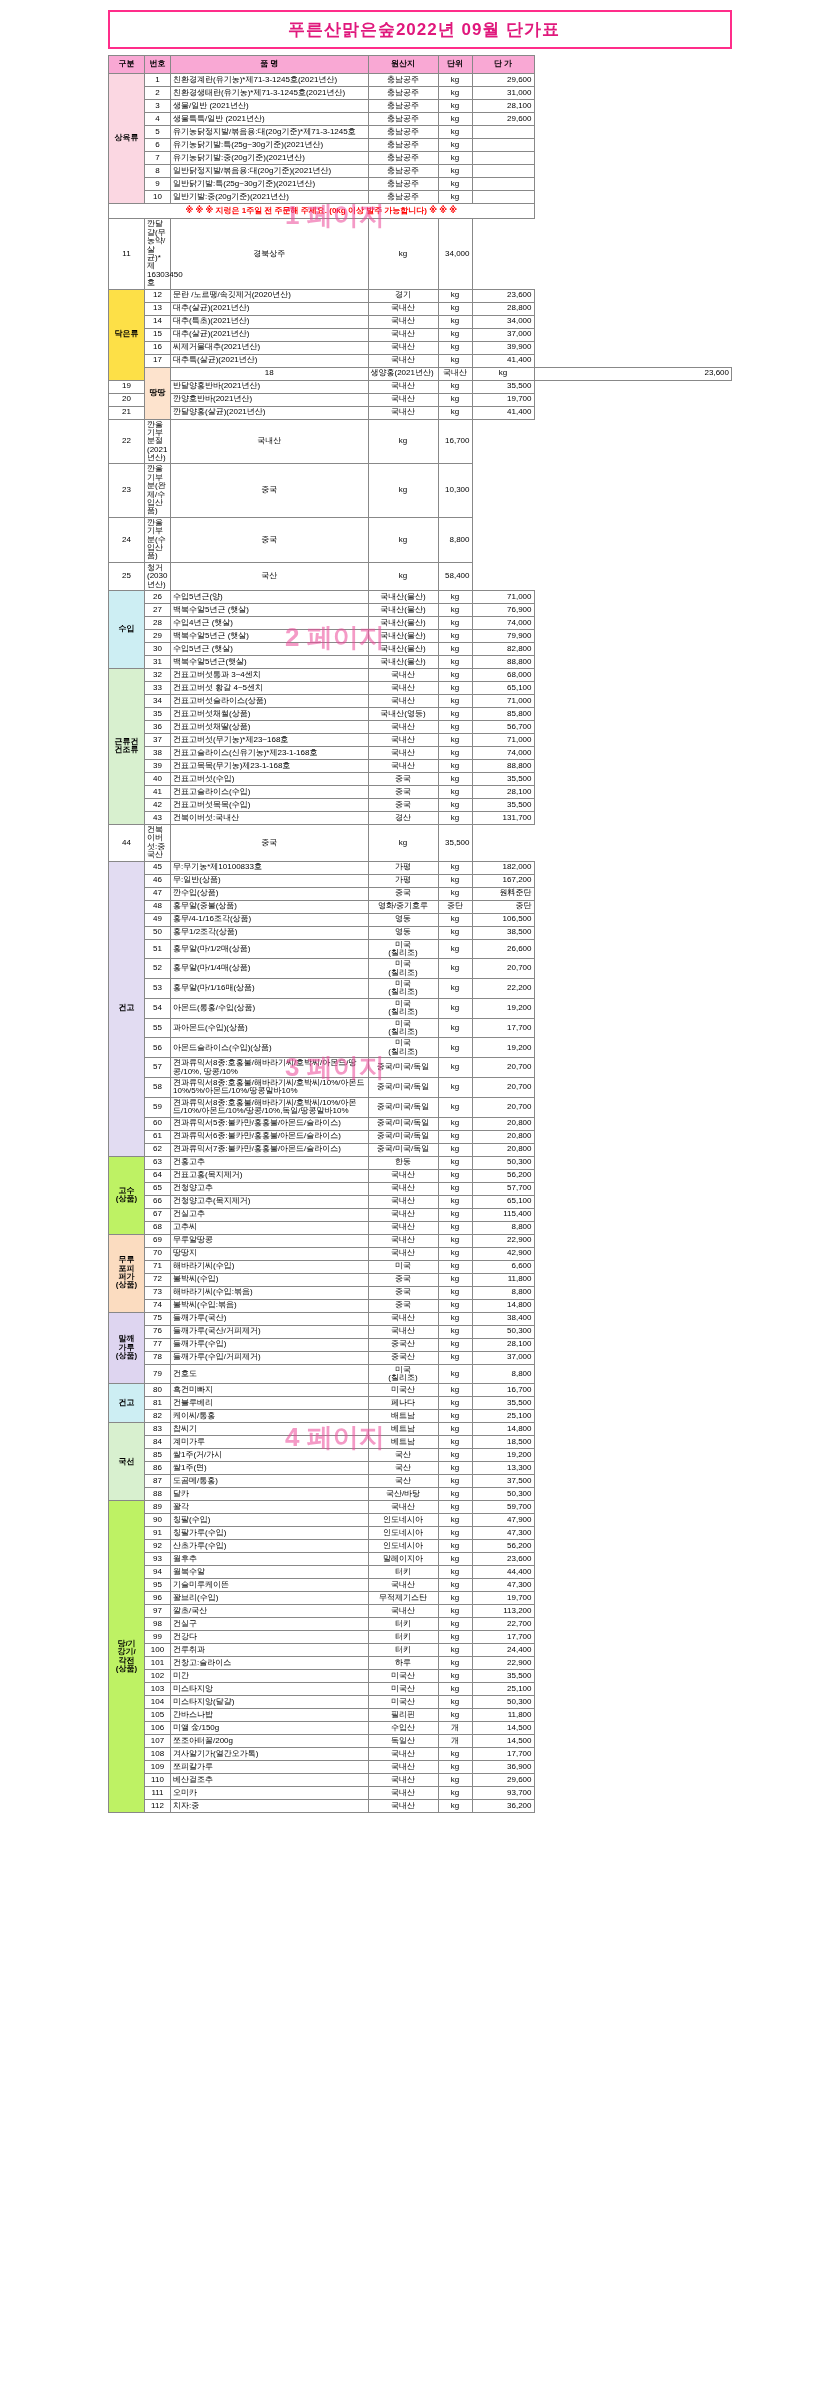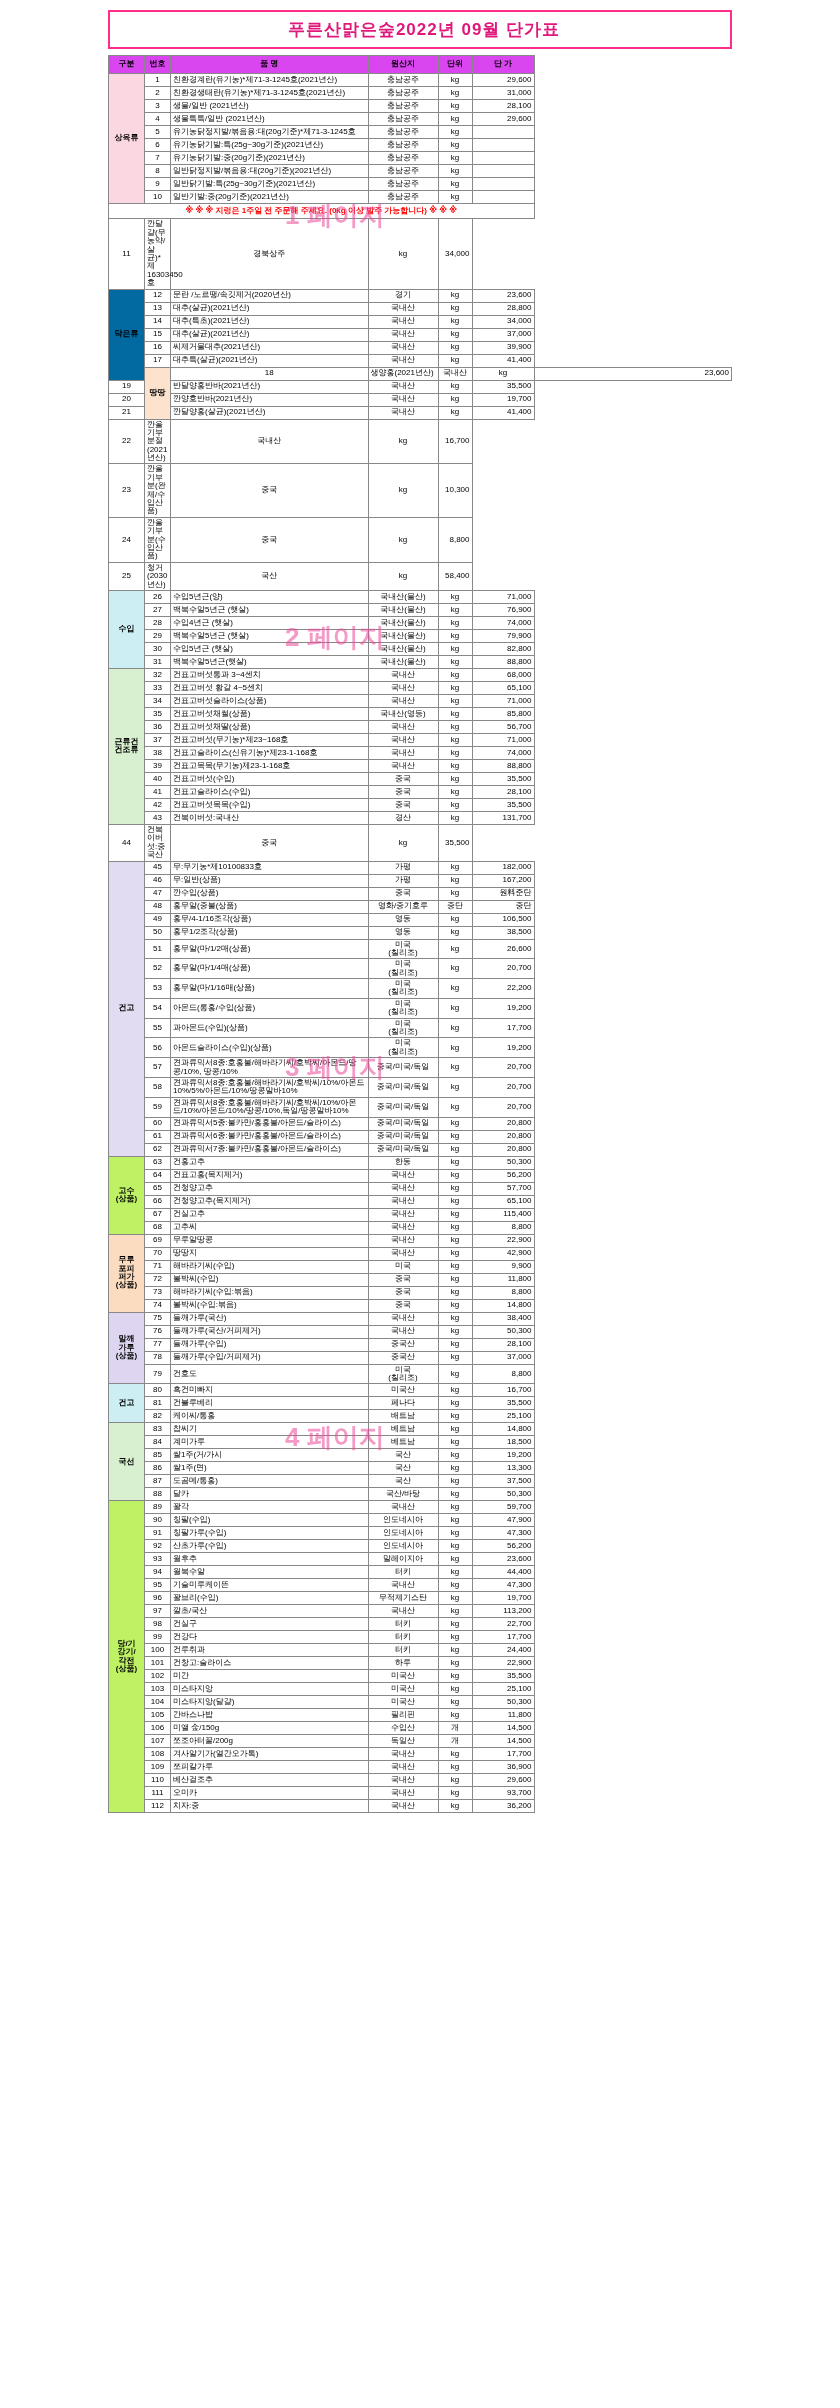--- a/index.html
+++ b/index.html
@@ -4,36 +4,36 @@
 <style>
   html,body{margin:0;padding:0;background:#fff;}
   body{font-family:"Liberation Sans","DejaVu Sans",sans-serif;}
   .page{width:840px;min-height:2408px;background:#fff;position:relative;padding:0;box-sizing:border-box;}
   .wrap{width:624px;margin:0 auto;padding-top:6px;}
   .title-box{border:2px solid #ff2d8a;background:#fff;padding:6px 0;text-align:center;margin:4px 0 6px 0;}
   .title-box .t{font-size:17px;font-weight:bold;color:#e0187c;letter-spacing:1px;padding-left:8px;}
   .vendor{font-size:11px;font-weight:bold;color:#111;margin:2px 0 4px 2px;}
   table.main{border-collapse:collapse;width:100%;table-layout:fixed;}
   table.main td,table.main th{border:1px solid #888;font-size:8px;line-height:1.05;padding:1px 2px;color:#000;}
-  thead th{background:#d946ef;font-weight:bold;text-align:center;font-size:9px;height:15px;}
+  thead th{background:#f9a8d4;font-weight:bold;text-align:center;font-size:9px;height:15px;}
   col.c-grp{width:36px;}
   col.c-no{width:26px;}
   col.c-org{width:70px;}
   col.c-unit{width:34px;}
   col.c-price{width:62px;}
   td.grp{text-align:center;font-weight:bold;font-size:9px;vertical-align:middle;}
   td.no{text-align:center;}
   td.item{text-align:left;padding-left:4px;}
   td.org{text-align:center;}
   td.unit{text-align:center;}
   td.price{text-align:right;padding-right:4px;}
   tr.note td{text-align:center;color:#ff0000;font-size:8px;font-weight:bold;background:#fff;padding:3px 8px;}
   tr.rowh{height:13px;}
   .g-pink{background:#fbd7e2;}
-  .g-yellow{background:#0369a1;}
+  .g-yellow{background:#fde047;}
   .g-peach{background:#fde3cd;}
   .g-cyan{background:#cdeef3;}
   .g-green{background:#d8f0cf;}
   .g-lav{background:#e2dcf2;}
   .g-blue{background:#bef264;}
   .g-orange{background:#fbdcc0;}
   .g-purple{background:#ded5f0;}
   .watermark{position:absolute;font-size:26px;color:#ec4899;font-weight:bold;opacity:.55;pointer-events:none;margin-top:20px;}
 </style>
 </head>
@@ -564,21 +564,21 @@
             <td class="item">땅땅지</td>
             <td class="org">국내산</td>
             <td class="unit">kg</td>
             <td class="price">42,900</td>
           </tr>
           <tr class="rowh">
             <td class="no">71</td>
             <td class="item">해바라기씨(수입)</td>
             <td class="org">미국</td>
             <td class="unit">kg</td>
-            <td class="price">9,900</td>
+            <td class="price">6,600</td>
           </tr>
           <tr class="rowh">
             <td class="no">72</td>
             <td class="item">볼박씨(수입)</td>
             <td class="org">중국</td>
             <td class="unit">kg</td>
             <td class="price">11,800</td>
           </tr>
           <tr class="rowh">
             <td class="no">73</td>

